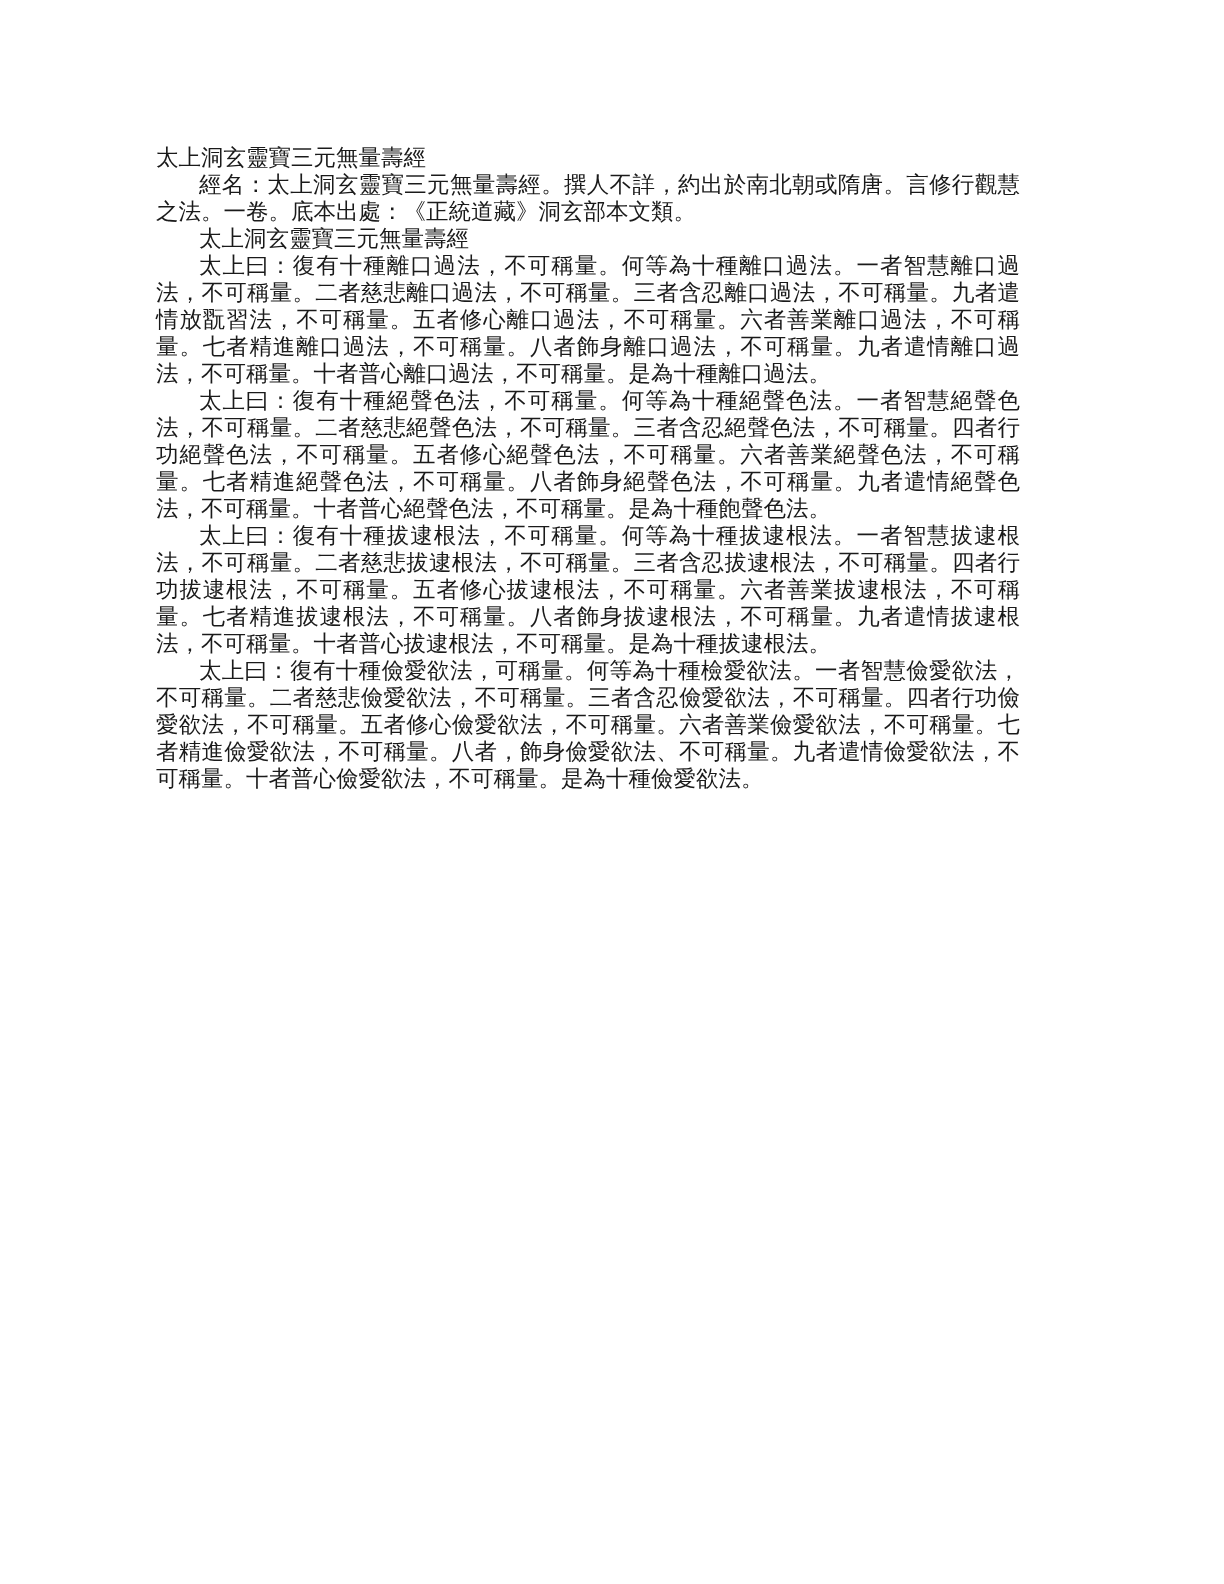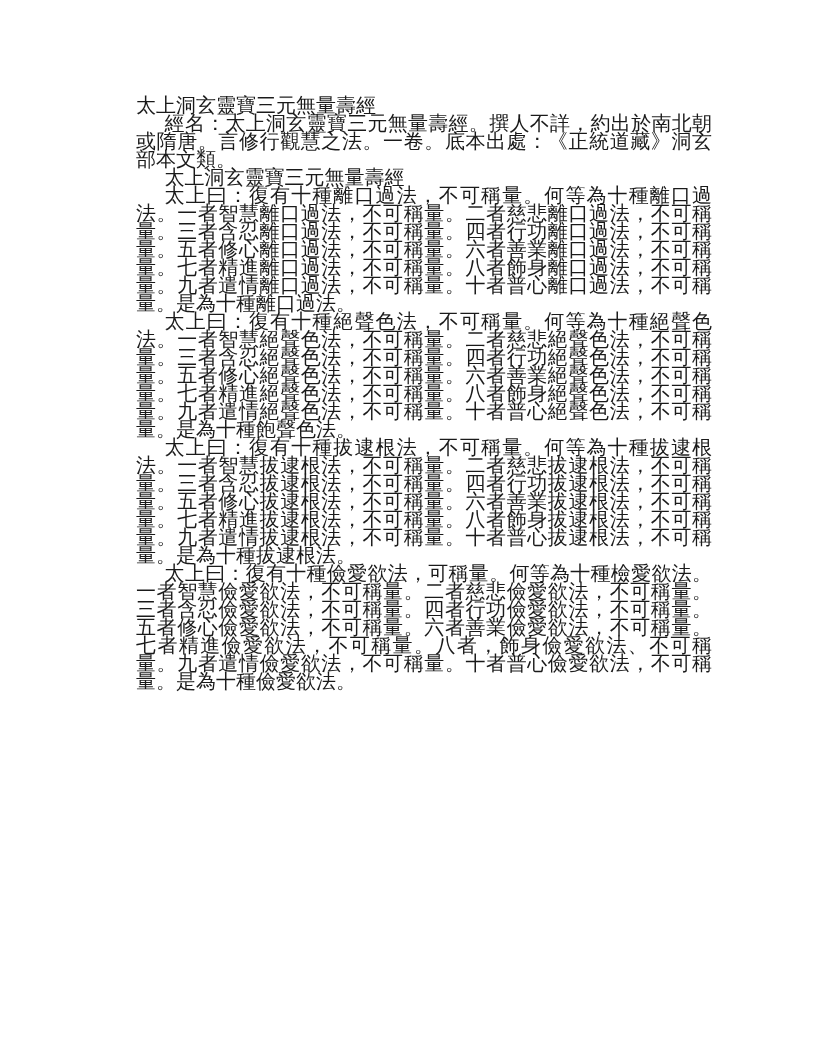--- a/index.html
+++ b/index.html
@@ -1,35 +1,35 @@
 <!DOCTYPE html>
 <html><head>
 <meta charset="utf-8">
 <style>
   html, body { margin: 0; padding: 0; background: #ffffff; }
   body { width: 816px; height: 1056px; position: relative; overflow: hidden; }
   .page {
     position: absolute;
-    left: 136px;
+    left: 104px;
     top: 96px;
     width: 576px;
     font-family: "DejaVu Serif", "Liberation Serif", serif;
-    font-size: 20px;
+    font-size: 15px;
     line-height: 18px;
     color: #1a1a1a;
     text-align: justify;
   }
   .page p { margin: 0; }
   .indent { text-indent: 28.6px; }
   .title { text-indent: 0; }
 </style>
 </head>
 <body>
 
 <div class="page">
   <p class="title">太上洞玄靈寶三元無量壽經</p>
   <p class="indent">經名：太上洞玄靈寶三元無量壽經。撰人不詳，約出於南北朝或隋唐。言修行觀慧之法。一卷。底本出處：《正統道藏》洞玄部本文類。</p>
   <p class="indent">太上洞玄靈寶三元無量壽經</p>
-  <p class="indent">太上曰：復有十種離口過法，不可稱量。何等為十種離口過法。一者智慧離口過法，不可稱量。二者慈悲離口過法，不可稱量。三者含忍離口過法，不可稱量。四者行功離口過法，不可稱量。五者修心離口過法，不可稱量。六者善業離口過法，不可稱量。七者精進離口過法，不可稱量。八者飾身離口過法，不可稱量。九者遣情離口過法，不可稱量。十者普心離口過法，不可稱量。是為十種離口過法。</p>
+  <p class="indent">太上曰：復有十種離口過法，不可稱量。何等為十種離口過法。一者智慧離口過法，不可稱量。二者慈悲離口過法，不可稱量。三者含忍離口過法，不可稱量。九者遣情放翫習法，不可稱量。五者修心離口過法，不可稱量。六者善業離口過法，不可稱量。七者精進離口過法，不可稱量。八者飾身離口過法，不可稱量。九者遣情離口過法，不可稱量。十者普心離口過法，不可稱量。是為十種離口過法。</p>
   <p class="indent">太上曰：復有十種絕聲色法，不可稱量。何等為十種絕聲色法。一者智慧絕聲色法，不可稱量。二者慈悲絕聲色法，不可稱量。三者含忍絕聲色法，不可稱量。四者行功絕聲色法，不可稱量。五者修心絕聲色法，不可稱量。六者善業絕聲色法，不可稱量。七者精進絕聲色法，不可稱量。八者飾身絕聲色法，不可稱量。九者遣情絕聲色法，不可稱量。十者普心絕聲色法，不可稱量。是為十種飽聲色法。</p>
   <p class="indent">太上曰：復有十種拔逮根法，不可稱量。何等為十種拔逮根法。一者智慧拔逮根法，不可稱量。二者慈悲拔逮根法，不可稱量。三者含忍拔逮根法，不可稱量。四者行功拔逮根法，不可稱量。五者修心拔逮根法，不可稱量。六者善業拔逮根法，不可稱量。七者精進拔逮根法，不可稱量。八者飾身拔逮根法，不可稱量。九者遣情拔逮根法，不可稱量。十者普心拔逮根法，不可稱量。是為十種拔逮根法。</p>
   <p class="indent">太上曰：復有十種儉愛欲法，可稱量。何等為十種檢愛欲法。一者智慧儉愛欲法，不可稱量。二者慈悲儉愛欲法，不可稱量。三者含忍儉愛欲法，不可稱量。四者行功儉愛欲法，不可稱量。五者修心儉愛欲法，不可稱量。六者善業儉愛欲法，不可稱量。七者精進儉愛欲法，不可稱量。八者，飾身儉愛欲法、不可稱量。九者遣情儉愛欲法，不可稱量。十者普心儉愛欲法，不可稱量。是為十種儉愛欲法。</p>
 </div>
 
 </body></html>

